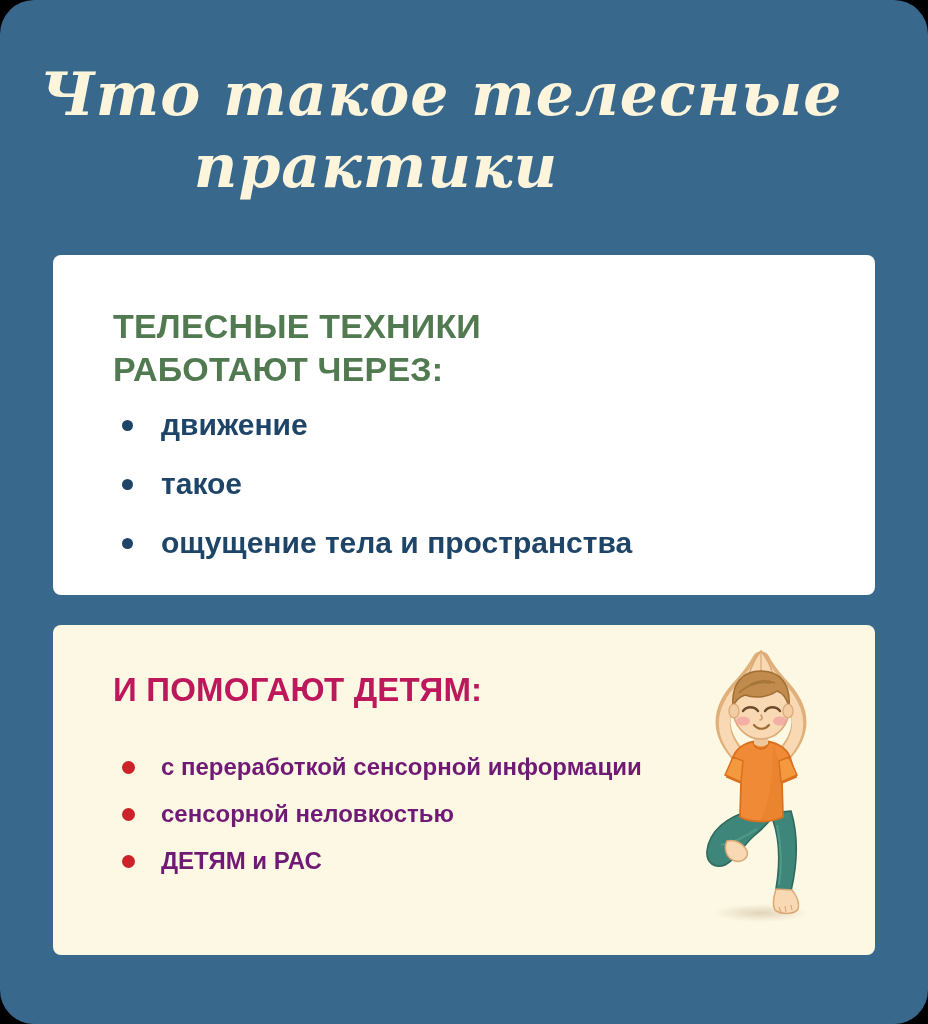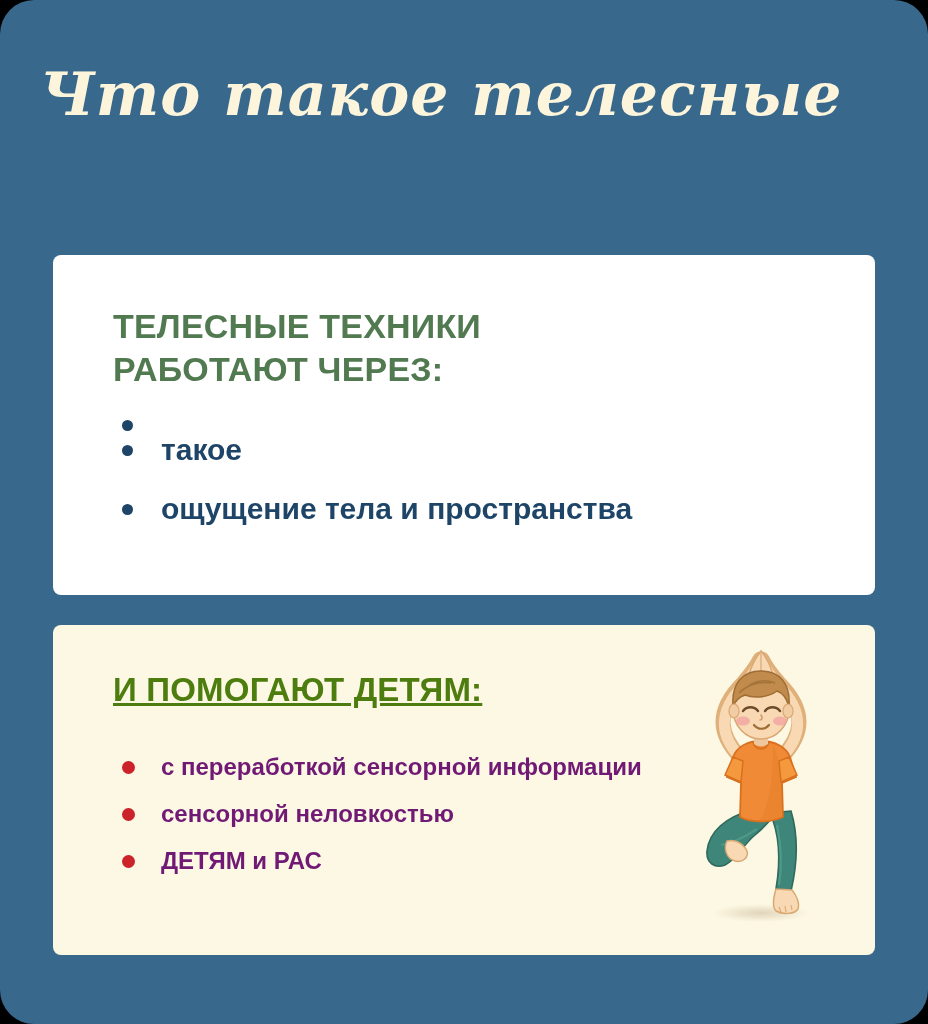--- a/index.html
+++ b/index.html
@@ -77,22 +77,21 @@
     font-size: 34px;
     line-height: 43px;
     color: #527A51;
     white-space: pre-line;
   }
   #helps-heading {
     left: 60px;
     top: 45px;
     font-size: 33px;
     line-height: 40px;
-    color: #4d7c0f;
-    text-decoration: underline;
+    color: #be185d;
   }
 
   
   .bullet-list {
     position: absolute;
     list-style: none;
     margin: 0;
     padding: 0;
   }
   #practices-list {
@@ -155,30 +154,32 @@
     height: 290px;
   }
 </style>
 </head>
 <body>
 
 <div id="poster">
 
   <div id="title-block">
     <div class="title-line">Что такое телесные</div>
+    <div class="title-line">практики</div>
   </div>
 
   <div class="card" id="card-practices">
 
     <h2 class="card-heading" id="practices-heading">ТЕЛЕСНЫЕ ТЕХНИКИ
 РАБОТАЮТ ЧЕРЕЗ:</h2>
 
     <ul class="bullet-list" id="practices-list">
       <li class="bullet-item">
         <span class="bullet-dot"></span>
+        <span>движение</span>
       </li>
       <li class="bullet-item">
         <span class="bullet-dot"></span>
         <span>такое</span>
       </li>
       <li class="bullet-item">
         <span class="bullet-dot"></span>
         <span>ощущение тела и пространства</span>
       </li>
     </ul>

